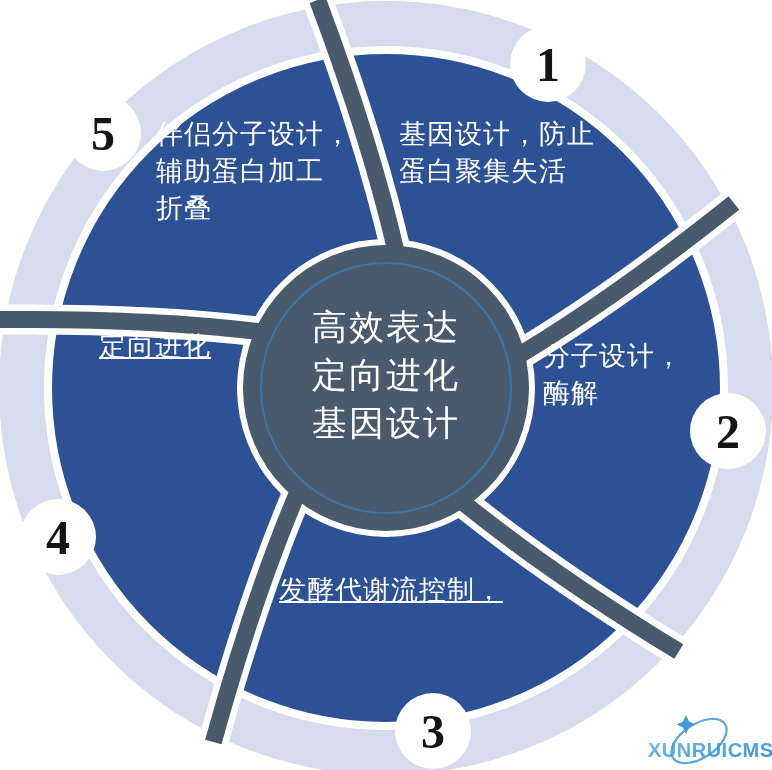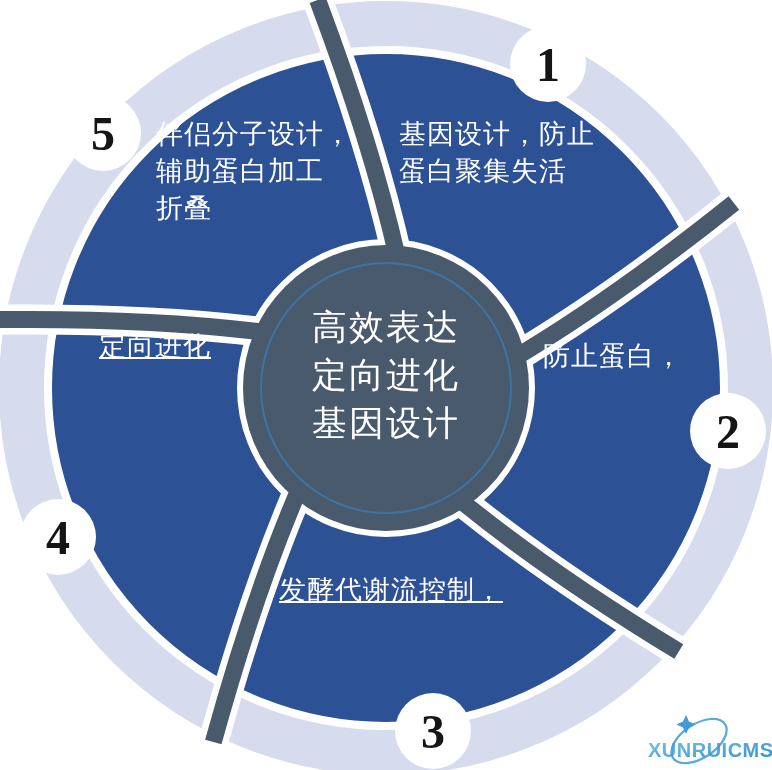--- a/index.html
+++ b/index.html
@@ -114,21 +114,22 @@
       <path d="M686 715 l3 6.5 6.5 3 -6.5 3 -3 6.5 -3 -6.5 -6.5 -3 6.5 -3 Z" fill="var(--logo-blue,#3f9ad6)"></path>
     </g>
   </svg>
 
   <div class="seg-label" style="left:399px;top:116px;">
     <div>基因设计，防止</div>
     <div>蛋白聚集失活</div>
   </div>
 
   <div class="seg-label" style="left:543px;top:338px;">
-    <div>防止蛋白，</div>
+    <div>分子设计，</div>
+    <div>酶解</div>
   </div>
 
   <div class="seg-label" style="left:279px;top:572px;text-decoration:underline;">
     <div>发酵代谢流控制，</div>
   </div>
 
   <div class="seg-label" style="left:99px;top:328px;text-decoration:underline;">
     <div>定向进化</div>
   </div>
 

